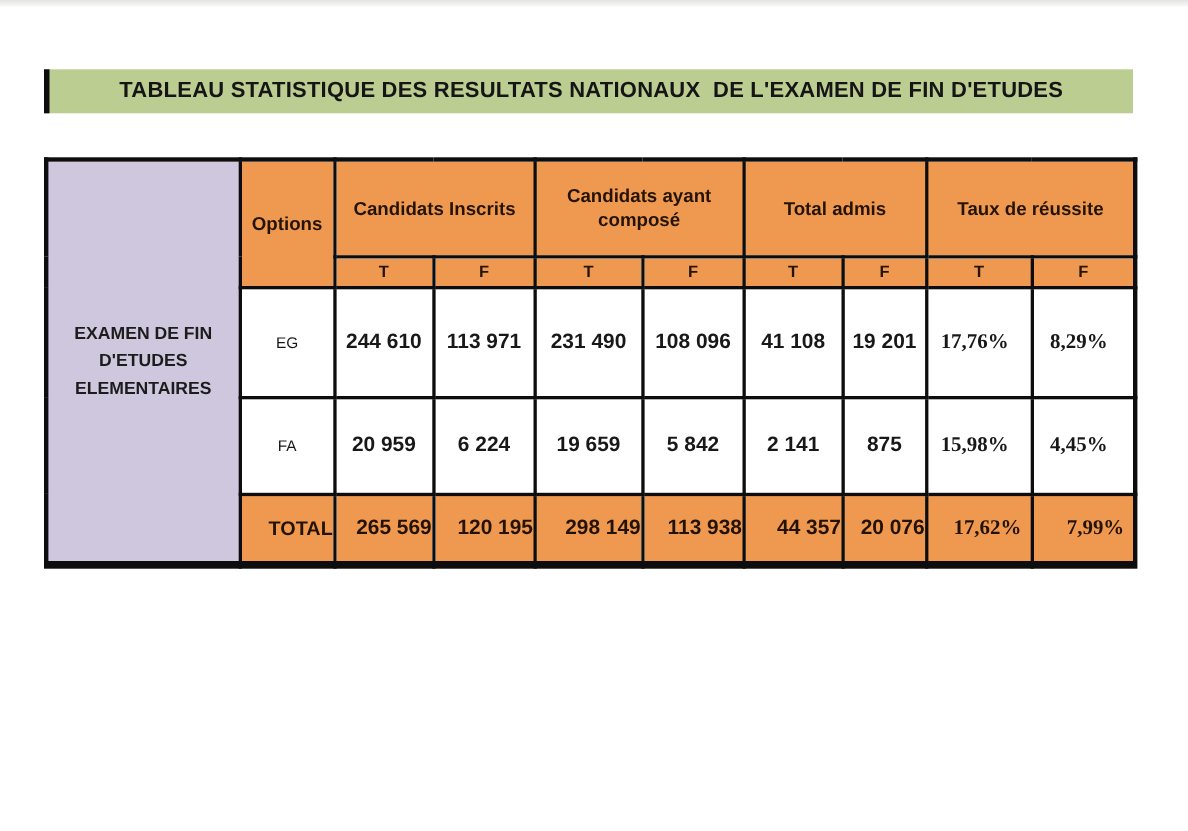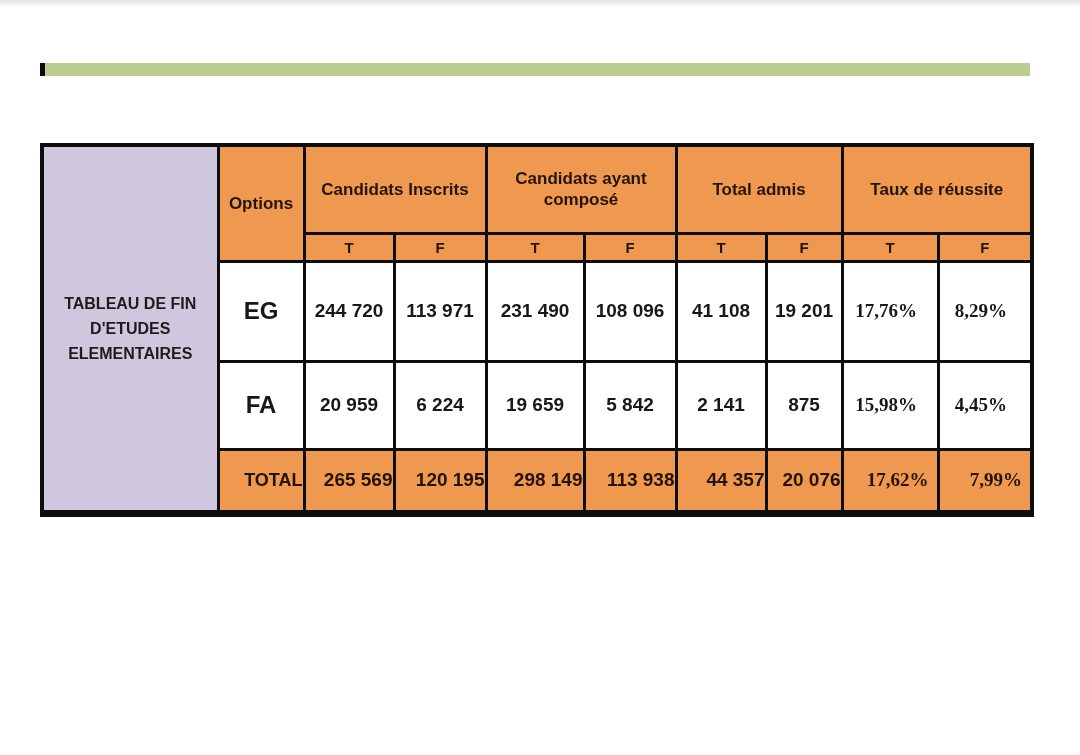--- a/index.html
+++ b/index.html
@@ -81,62 +81,63 @@
   tr.r-eg    { height: 100px; }
   tr.r-fa    { height: 88px; }
   tr.r-total { height: 64px; }
   tr.r-eg td, tr.r-fa td {
     background: #ffffff;
     font-weight: bold;
     font-size: 19px;
   }
   tr.r-eg th, tr.r-fa th {
     background: #ffffff;
-    font-weight: bold;
-    font-size: 24px;
+    font-weight: normal;
+    font-size: 14px;
   }
   td.reg { font-weight: normal; }
   td.pct { text-align: right; padding-right: 8px; font-family: Liberation Serif, serif; }
   tr.r-total th, tr.r-total td {
     background: #ef9950;
     font-weight: bold;
     font-size: 18px;
     color: #241203;
     text-align: right;
   }
   tr.r-total td { font-size: 19px; margin-left: 12px; }
 </style>
 </head>
 <body>
 
 <div class="page">
 
   <div class="scan-edge"></div>
 
   <div class="title-block">
+    <div class="tline">TABLEAU STATISTIQUE DES RESULTATS NATIONAUX  DE L'EXAMEN DE FIN D'ETUDES</div>
   </div>
 
   <table class="results">
     <colgroup>
       <col style="width:176px">
         <col style="width:86px">
       <col style="width:90px">
         <col style="width:92px">
       <col style="width:98px">
         <col style="width:92px">
       <col style="width:90px">
         <col style="width:76px">
       <col style="width:96px">
         <col style="width:94px">
     </colgroup>
 
     <tbody>
         <tr class="r-head">
       <td class="c-exam" rowspan="5">
-        <div>TABLEAU DE FIN</div>
+        <div>EXAMEN DE FIN</div>
         <div>D'ETUDES</div>
         <div>ELEMENTAIRES</div>
       </td>
       <th class="hcell" rowspan="2">Options</th>
       <th class="hcell" colspan="2">Candidats Inscrits</th>
       <th class="hcell" colspan="2">Candidats ayant composé</th>
       <th class="hcell" colspan="2">Total admis</th>
       <th class="hcell" colspan="2">Taux de réussite</th>
     </tr>
 
@@ -146,21 +147,21 @@
       <th>T</th>
       <th>F</th>
       <th>T</th>
       <th>F</th>
       <th>T</th>
       <th>F</th>
     </tr>
 
     <tr class="r-eg">
       <th>EG</th>
-      <td class="reg">244 720</td>
+      <td class="reg">244 610</td>
       <td class="reg">113 971</td>
       <td>231 490</td>
       <td>108 096</td>
       <td>41 108</td>
       <td>19 201</td>
       <td class="pct">17,76%</td>
       <td class="pct">8,29%</td>
     </tr>
 
     <tr class="r-fa">

